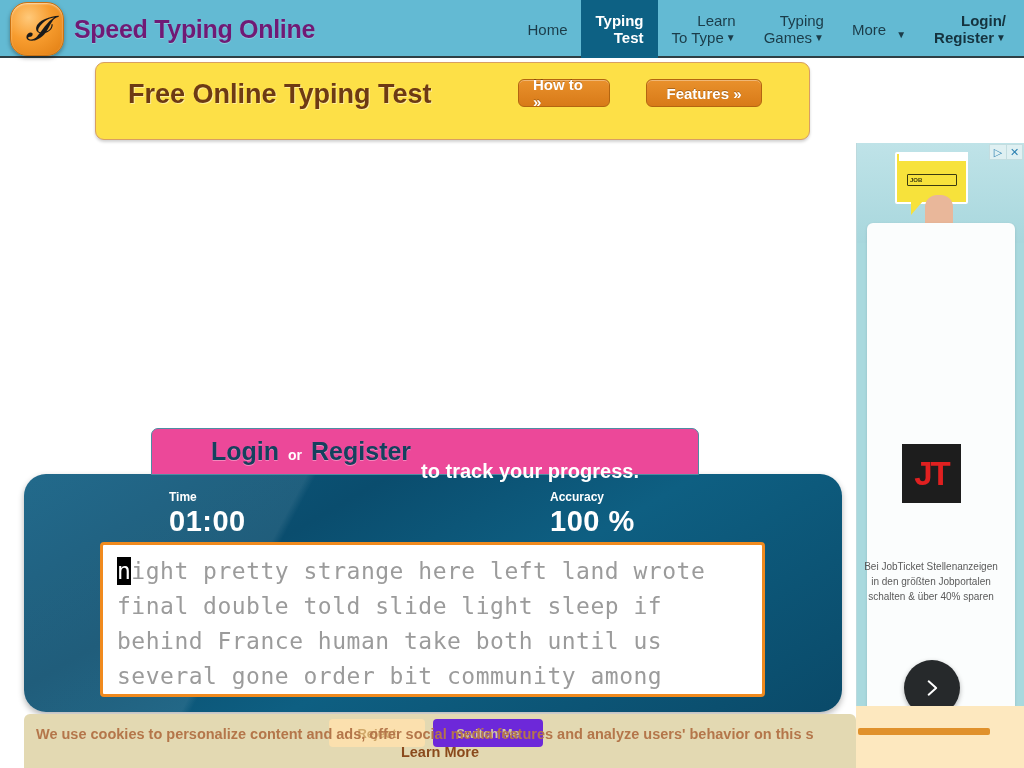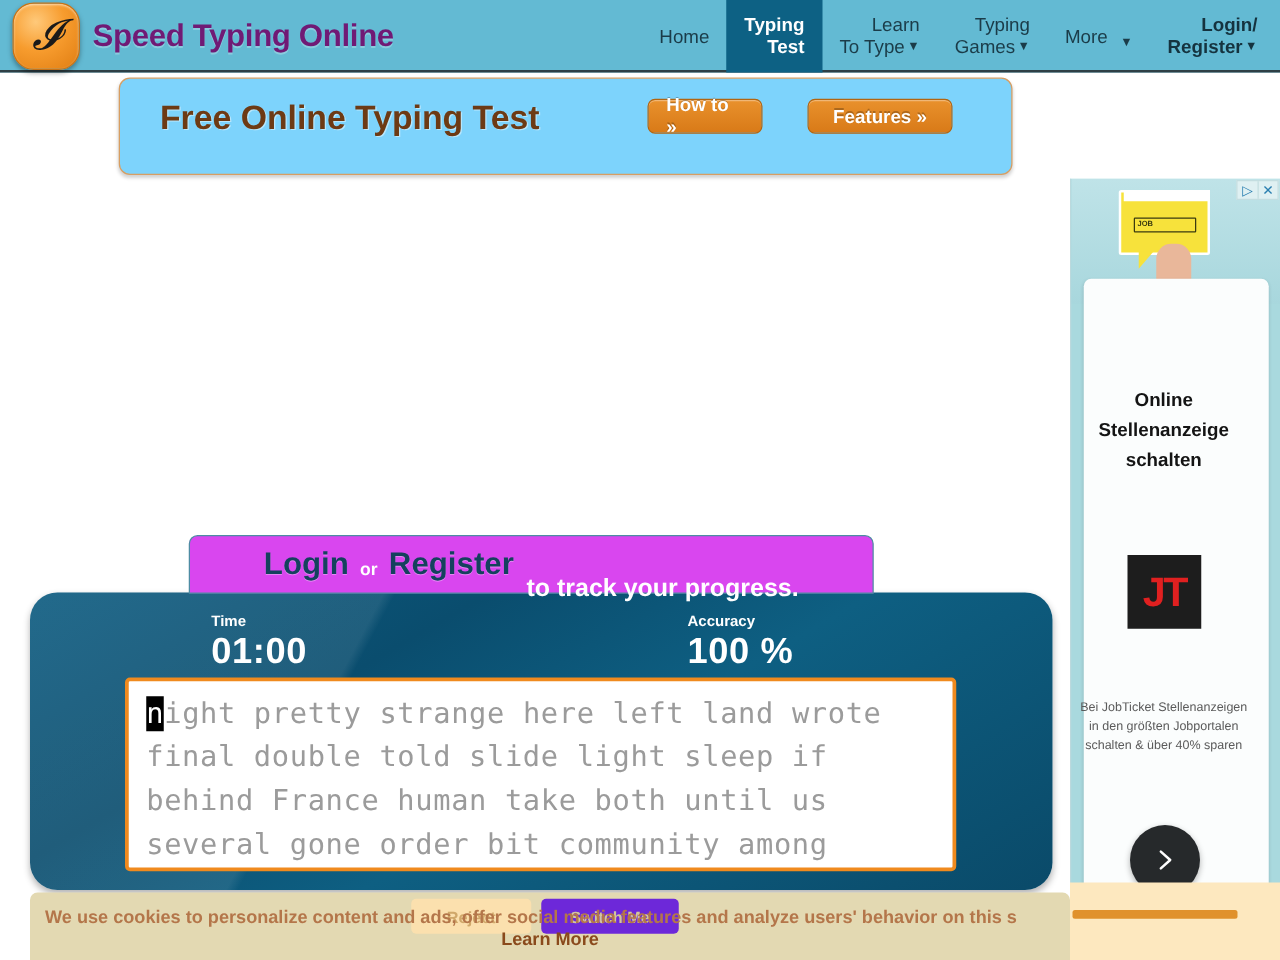--- a/index.html
+++ b/index.html
@@ -51,21 +51,21 @@
   .nav-item.active { background: #0d6184; color: #ffffff; font-weight: 700; }
   .nav-item.bold { font-weight: 700; color: #15333f; }
   .nav-l1, .nav-l2 { display:block; }
   .caret { font-size: 10px; }
   .nav-row { display: inline-flex; align-items: center; gap: 2px; }
   .more-caret { margin-left: 8px; font-size: 10px; position: relative; top: 5px; }
 
   
   .promo {
     position: absolute; left: 95px; top: 62px; width: 715px; height: 78px;
-    background: #7dd3fc;
+    background: #fde047;
     border: 1px solid #d89e62;
     border-radius: 9px;
     box-shadow: 0 2px 3px rgba(0,0,0,.18);
   }
   .promo-title {
     position: absolute; left: 32px; top: 16px;
     font-size: 27px; font-weight: 700; color: #6d3a14;
     text-shadow: 1px 1px 0 rgba(255,255,255,.45);
     font-family: "Liberation Sans", sans-serif;
   }
@@ -78,21 +78,21 @@
     padding: 0 14px; cursor: pointer;
     text-shadow: 0 -1px 0 rgba(0,0,0,.25);
     box-shadow: inset 0 1px 0 rgba(255,255,255,.35);
   }
   .promo-btn.b1 { left: 422px; width: 92px; }
   .promo-btn.b2 { left: 550px; width: 116px; }
 
   
   .loginbar {
     position: absolute; left: 151px; top: 428px; width: 548px; height: 47px;
-    background: #d946ef;
+    background: #ec4899;
     border: 1px solid #4e8ca3;
     border-radius: 7px 7px 0 0;
     display: flex; align-items: center; justify-content: center;
     z-index: 3;
   }
   .lb-login, .lb-register {
     font-size: 25px; font-weight: 700; color: #15415e; cursor: pointer;
     text-shadow: 0 1px 0 rgba(255,255,255,.35);
   }
   .lb-or { font-size: 14px; font-weight: 700; color: #ffffff; margin: 0 9px; position: relative; top: 3px; }
@@ -330,21 +330,20 @@
       <div class="ad-ctl">✕</div>
     </div>
 
     <div class="ad-hero">
       <div class="ad-balloon"></div>
       <div class="ad-searchbar">JOB</div>
       <div class="ad-hand"></div>
     </div>
 
     <div class="ad-card"></div>
-    <div class="ad-head">Online Stellenanzeige schalten</div>
     <div class="ad-logo">JT</div>
     <div class="ad-body">Bei JobTicket Stellenanzeigen in den größten Jobportalen schalten &amp; über 40% sparen</div>
     <div class="ad-next">
       <svg viewBox="0 0 24 24">
         <path d="M8 4 L17 12 L8 20" fill="none" stroke="#ffffff" stroke-width="2.4" stroke-linecap="round" stroke-linejoin="round"></path>
       </svg>
     </div>
   </div>
 
   <div class="right-strip">

